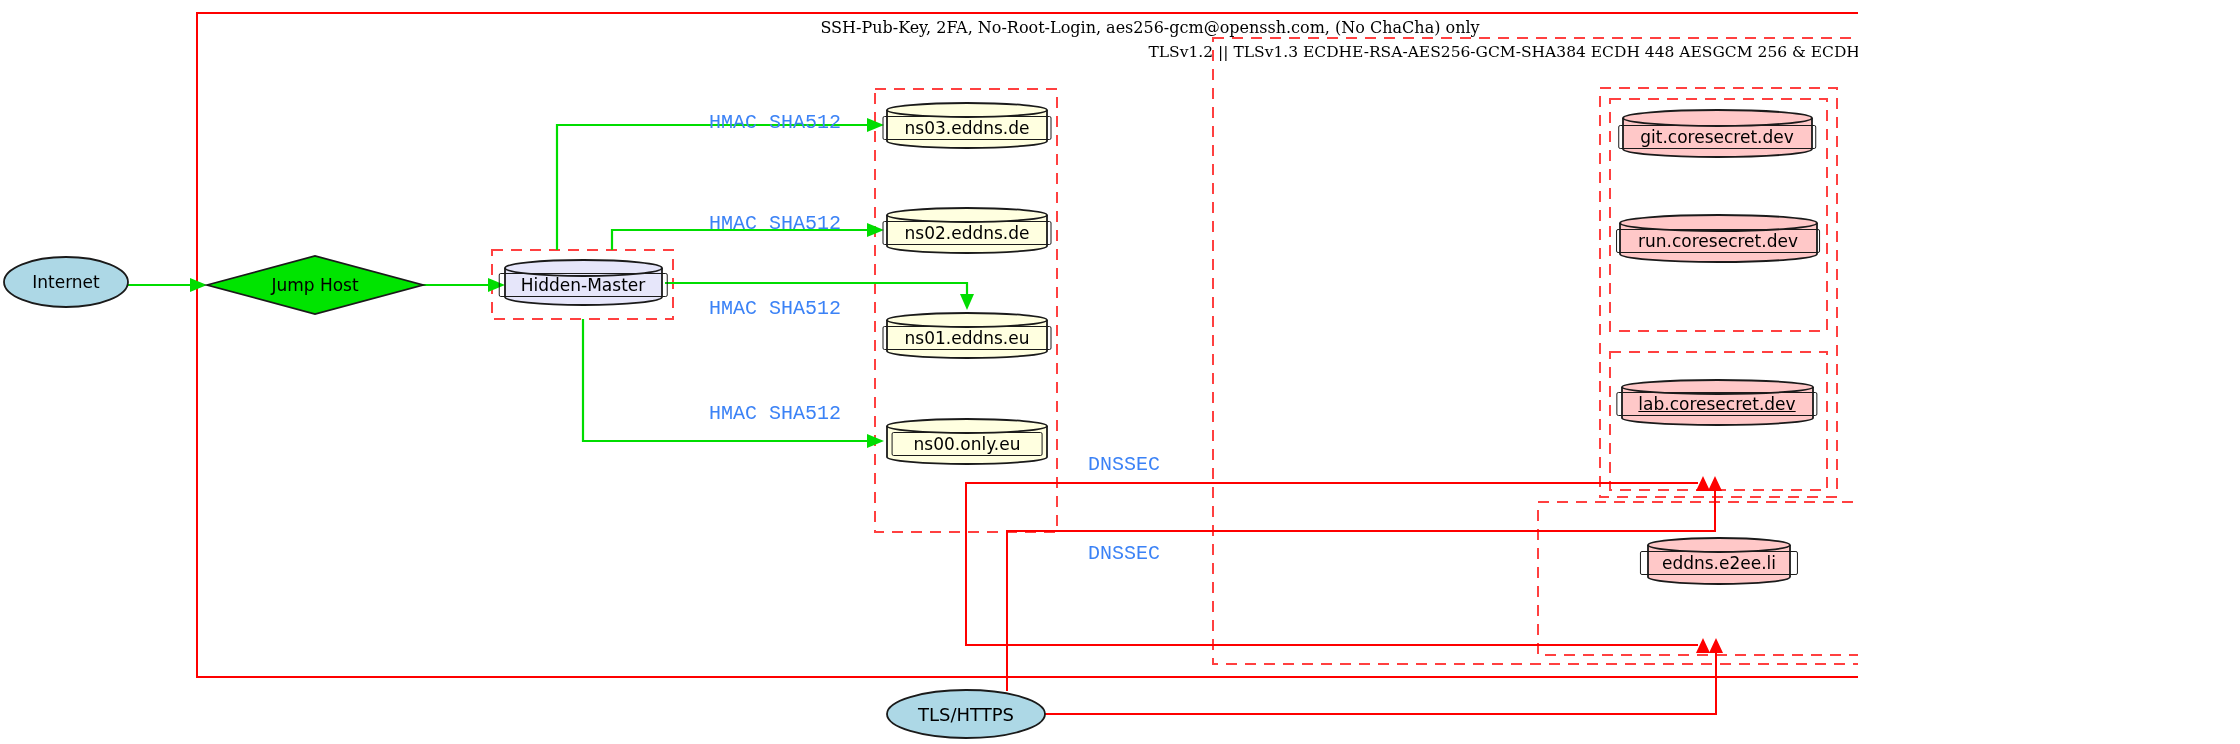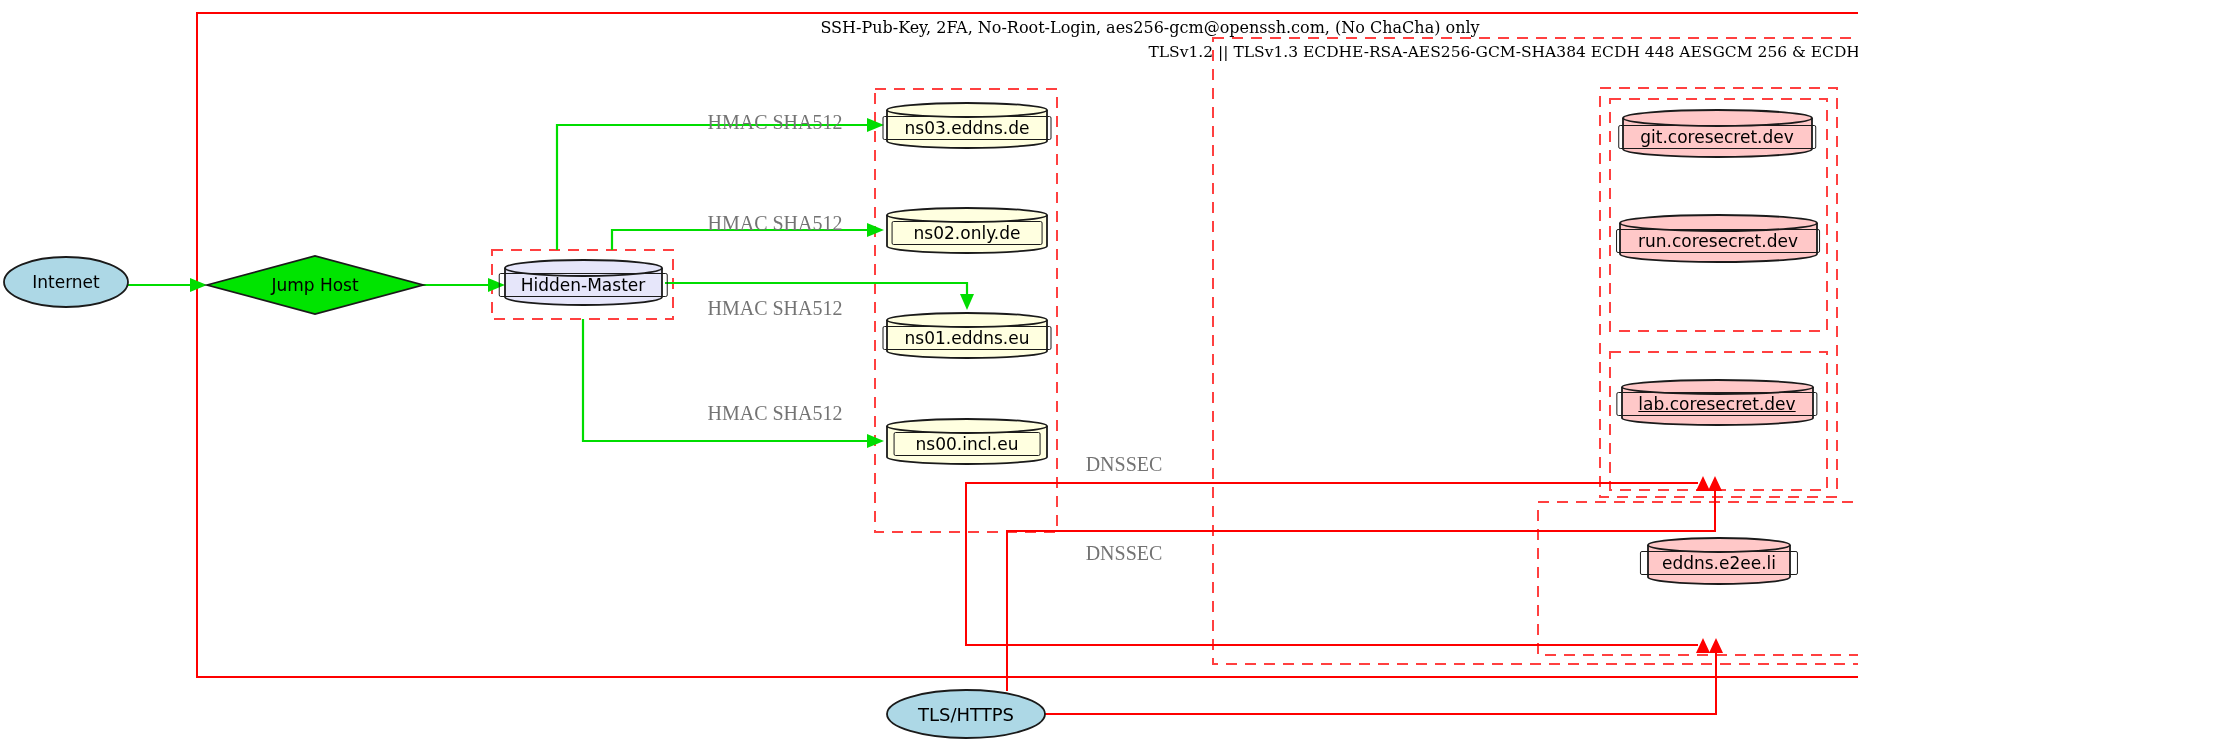--- a/index.html
+++ b/index.html
@@ -10,21 +10,21 @@
   .dashbox{fill:none;stroke:#ff4040;stroke-width:2;stroke-dasharray:11 8;}
   .gline{fill:none;stroke:#00dd00;stroke-width:2.2;}
   .garrow{fill:#00dd00;stroke:none;}
   .rline{fill:none;stroke:#fe0000;stroke-width:2;}
   .rarrow{fill:#fe0000;stroke:none;}
   .shape{stroke:#1a1a1a;stroke-width:1.8;}
   .lbl{position:absolute;transform:translate(-50%,-50%);white-space:nowrap;
        font-family:"DejaVu Sans",sans-serif;font-size:17px;color:#000;}
   .nbox{border:1.4px solid #1a1a1a;border-radius:2px;padding:1px 21px;}
   .elbl{position:absolute;transform:translate(-50%,-50%);white-space:nowrap;
-        font-family:Liberation Serif, serif;font-size:20px;color:#737373;}
+        font-family:Liberation Mono, monospace;font-size:20px;color:#3b82f6;}
   .ctitle{position:absolute;transform:translate(-50%,-50%);white-space:nowrap;
         font-family:"DejaVu Serif","Liberation Serif",serif;font-size:15.5px;color:#000;}
 </style>
 </head>
 <body>
 
 <div id="canvas">
 
   <svg width="2240" height="744" viewBox="0 0 2240 744">
 
@@ -109,22 +109,22 @@
   <div class="elbl" style="left:775px;top:223px;">HMAC SHA512</div>
   <div class="elbl" style="left:775px;top:308px;">HMAC SHA512</div>
   <div class="elbl" style="left:775px;top:413px;">HMAC SHA512</div>
   <div class="elbl" style="left:1124px;top:464px;">DNSSEC</div>
   <div class="elbl" style="left:1124px;top:553px;">DNSSEC</div>
 
   <div class="lbl" style="left:66px;top:282px;">Internet</div>
   <div class="lbl" style="left:315px;top:285px;">Jump Host</div>
   <div class="lbl nbox" style="left:583px;top:285px;">Hidden-Master</div>
   <div class="lbl nbox" style="left:967px;top:128px;">ns03.eddns.de</div>
-  <div class="lbl nbox" style="left:967px;top:233px;">ns02.only.de</div>
+  <div class="lbl nbox" style="left:967px;top:233px;">ns02.eddns.de</div>
   <div class="lbl nbox" style="left:967px;top:338px;">ns01.eddns.eu</div>
-  <div class="lbl nbox" style="left:967px;top:444px;">ns00.incl.eu</div>
+  <div class="lbl nbox" style="left:967px;top:444px;">ns00.only.eu</div>
   <div class="lbl nbox" style="left:1717px;top:137px;">git.coresecret.dev</div>
   <div class="lbl nbox" style="left:1718px;top:241px;">run.coresecret.dev</div>
   <div class="lbl nbox" style="left:1717px;top:404px;text-decoration:underline;">lab.coresecret.dev</div>
   <div class="lbl nbox" style="left:1719px;top:563px;">eddns.e2ee.li</div>
   <div class="lbl" style="left:966px;top:714px;font-size:18px;">TLS/HTTPS</div>
 
 </div>
 
 </body></html>

